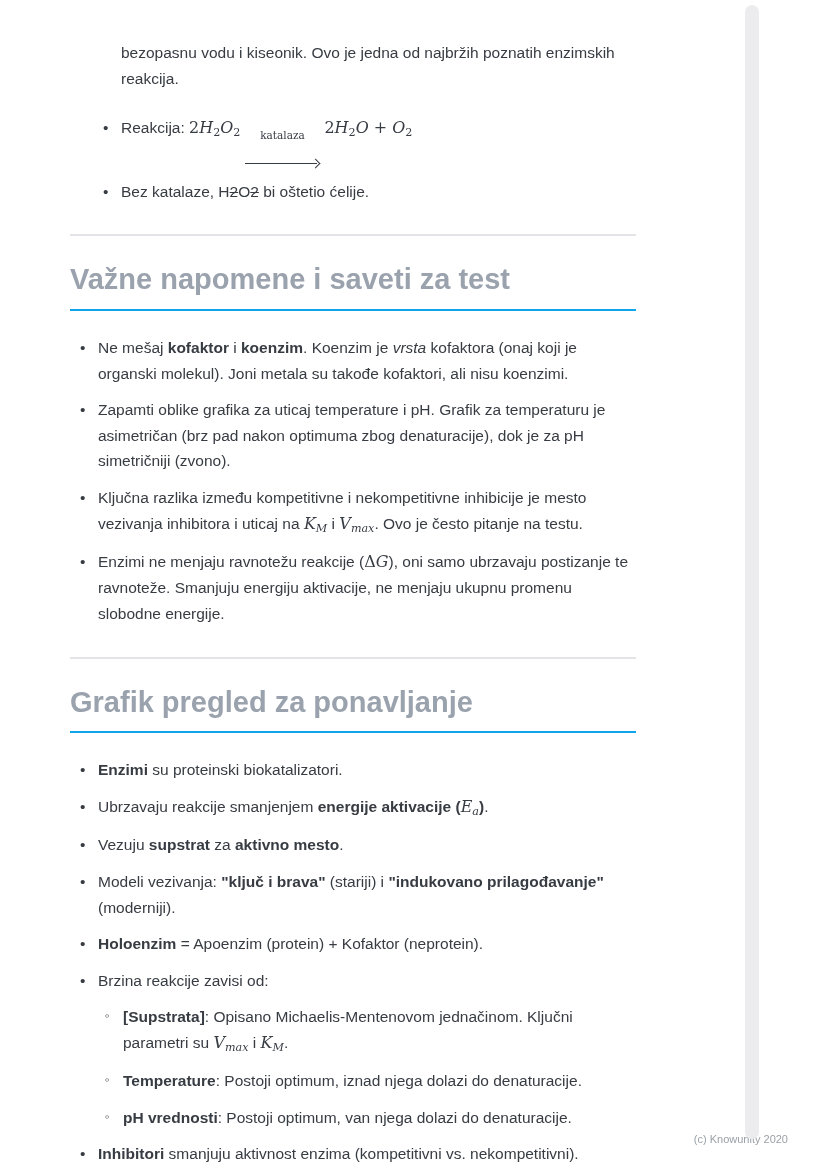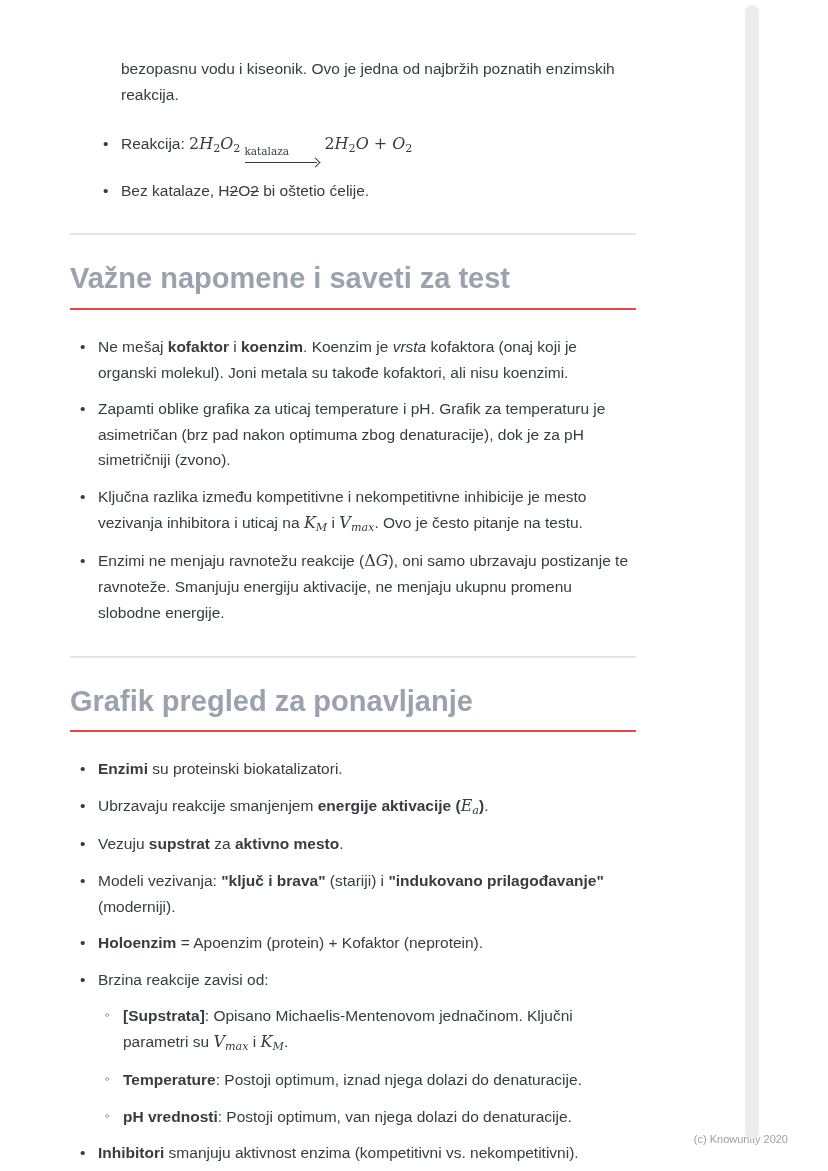--- a/index.html
+++ b/index.html
@@ -1,39 +1,39 @@
 <!DOCTYPE html>
 <html><head>
 <meta charset="utf-8">
 <style>
   html,body{margin:0;padding:0;background:#ffffff;}
   .page{position:relative;width:828px;height:1171px;background:#ffffff;overflow:hidden;
         font-family:"Liberation Sans","DejaVu Sans",sans-serif;color:#373c43;}
   .content{position:absolute;left:70px;top:0;width:566px;padding-top:40px;
            font-size:15.5px;line-height:1.65;}
-  .cont-paragraph{margin:16px 0 14px 51px;}
+  .cont-paragraph{margin:0 0 14px 51px;}
   .bullet-item{display:flex;margin:11px 0;}
   .bullet-marker{flex:none;width:18px;}
   .bullets.lvl-main > .bullet-item{padding-left:10px;}
   .bullets.nested > .bullet-item{padding-left:33px;}
   .sublist .bullet-item{padding-left:35px;}
   .sublist .bullet-marker{font-size:13px;position:relative;top:1px;}
   .bullet-text{flex:1;}
   .section-divider{border:none;border-top:2px solid #e3e4e7;margin:30px 0 0;}
   .section-heading{font-size:29px;line-height:1.2;font-weight:700;color:#9aa2ad;
-                   margin:26px 0 0;padding-bottom:12px;border-bottom:2px solid #ef4444;}
+                   margin:26px 0 0;padding-bottom:12px;border-bottom:2px solid #0ea5e9;}
   .bullets{margin-top:24px;}
   .seg-b{font-weight:700;}
   .seg-i{font-style:italic;}
   .seg-st{text-decoration:line-through;}
   .seg-m{font-family:"DejaVu Serif","Liberation Serif",serif;font-style:italic;font-size:1.03em;}
   .seg-mn{font-family:"DejaVu Serif","Liberation Serif",serif;font-size:1.03em;}
   .seg-sub{font-size:0.72em;vertical-align:-0.28em;}
-  .arrow-over{display:inline-flex;flex-direction:column;align-items:flex-start;
-              vertical-align:-0.4em;margin:0 4px;line-height:1;}
+  .arrow-over{display:inline-flex;flex-direction:column;align-items:center;
+              vertical-align:-0.4em;margin:0 4px;line-height:1;gap:17px;}
   .arrow-label{font-family:"DejaVu Serif","Liberation Serif",serif;font-size:10.5px;padding-bottom:1px;}
   .arrow-line{display:block;position:relative;width:76px;height:9px;}
   .arrow-line::before{content:"";position:absolute;left:1px;right:3px;top:4px;height:1px;background:currentColor;}
   .arrow-line::after{content:"";position:absolute;right:1px;top:1.5px;width:6px;height:6px;
                      border-top:1px solid currentColor;border-right:1px solid currentColor;transform:rotate(45deg);}
   .footer{position:absolute;right:40px;bottom:26px;font-size:11px;color:#9ba1a9;}
   .scrollbar{position:absolute;left:745px;top:5px;width:14px;height:1134px;background:#ececef;border-radius:7px;}
 </style>
 </head>
 <body>

